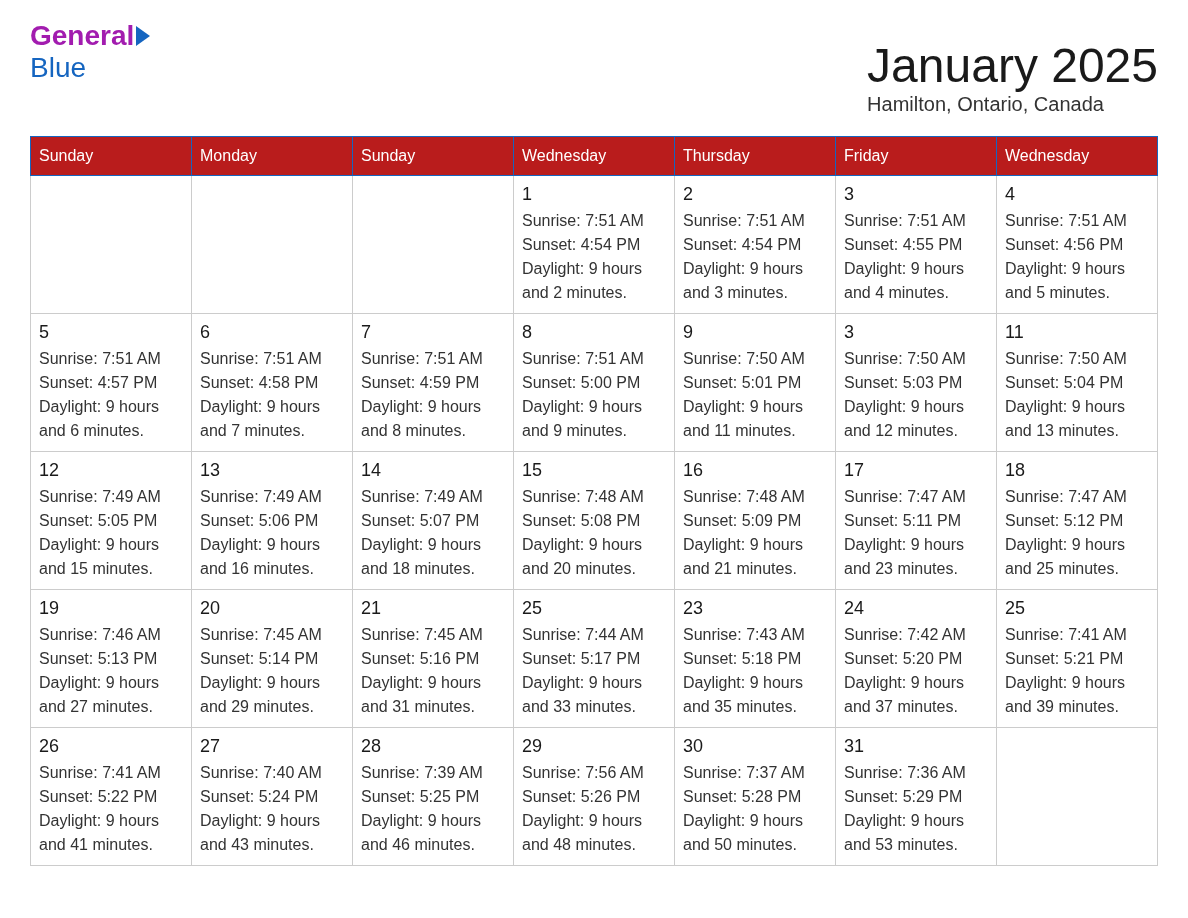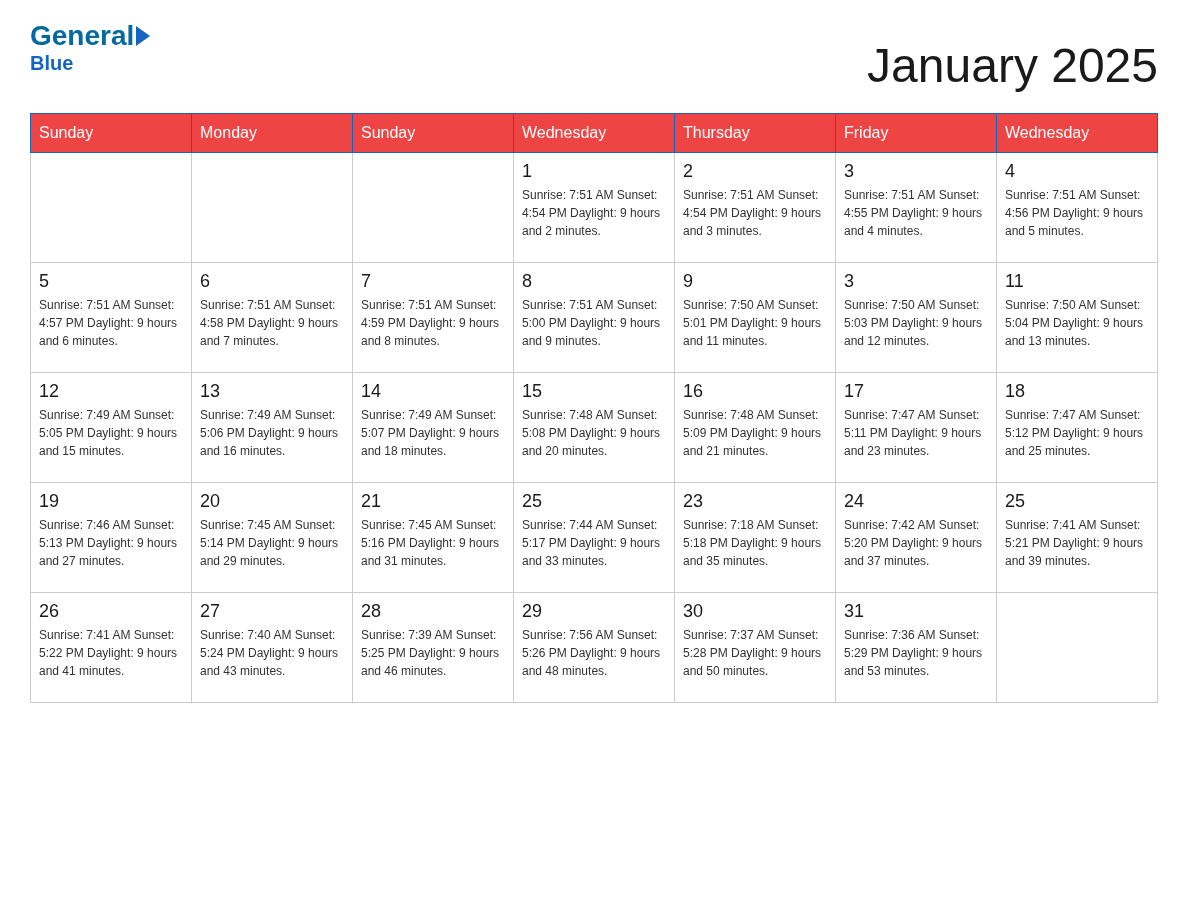--- a/index.html
+++ b/index.html
@@ -22,55 +22,55 @@
       align-items: flex-start;
     }
     .logo-text {
       display: flex;
       align-items: center;
       font-size: 28px;
       font-weight: bold;
       color: #1a1a1a;
     }
     .logo-general {
-      color: #0369a1;
+      color: #a21caf;
     }
     .logo-arrow {
       width: 0;
       height: 0;
       border-left: 14px solid #1565c0;
       border-top: 10px solid transparent;
       border-bottom: 10px solid transparent;
       margin: 0 2px;
       display: inline-block;
     }
     .logo-blue {
       color: #1565c0;
-      font-size: 20px;
-      font-weight: bold;
+      font-size: 28px;
+      font-weight: normal;
     }
     .title-section {
       margin-top: 18px;
     }
     .month-title {
       font-size: 48px;
       font-weight: normal;
       color: #1a1a1a;
     }
     .location {
       font-size: 20px;
       color: #333;
     }
     .calendar {
       width: 100%;
       border-collapse: collapse;
       border: 1px solid #ccc;
     }
     .calendar th {
-      background-color: #ef4444;
+      background-color: #b91c1c;
       color: white;
       padding: 10px 8px;
       text-align: left;
       font-size: 16px;
       font-weight: normal;
       border: 1px solid #1565c0;
     }
     .calendar td {
       border: 1px solid #ccc;
       vertical-align: top;
@@ -79,21 +79,21 @@
       height: 110px;
     }
     .day-number {
       font-size: 18px;
       color: #1a1a1a;
       font-weight: normal;
       display: block;
       margin-bottom: 4px;
     }
     .day-info {
-      font-size: 12px;
+      font-size: 16px;
       color: #333;
       line-height: 1.5;
     }
     .empty-cell {
       background: #fff;
     }
   </style>
 </head>
 <body>
 
@@ -102,20 +102,21 @@
     <div class="logo-text">
       <span class="logo-general">General</span>
       <span class="logo-arrow"></span>
     </div>
     <div>
       <span class="logo-blue">Blue</span>
     </div>
   </div>
   <div class="title-section">
     <div class="month-title">January 2025</div>
+    <div class="location">Hamilton, Ontario, Canada</div>
   </div>
 </div>
 
 <table class="calendar">
   <thead>
     <tr>
     <th>Sunday</th>
         <th>Monday</th>
         <th>Sunday</th>
         <th>Wednesday</th>
@@ -262,21 +263,21 @@
 Daylight: 9 hours and 31 minutes.</div>
         </td>
         <td>
           <span class="day-number">25</span>
           <div class="day-info">Sunrise: 7:44 AM
 Sunset: 5:17 PM
 Daylight: 9 hours and 33 minutes.</div>
         </td>
         <td>
           <span class="day-number">23</span>
-          <div class="day-info">Sunrise: 7:18 AM
+          <div class="day-info">Sunrise: 7:43 AM
 Sunset: 5:18 PM
 Daylight: 9 hours and 35 minutes.</div>
         </td>
         <td>
           <span class="day-number">24</span>
           <div class="day-info">Sunrise: 7:42 AM
 Sunset: 5:20 PM
 Daylight: 9 hours and 37 minutes.</div>
         </td>
         <td>

